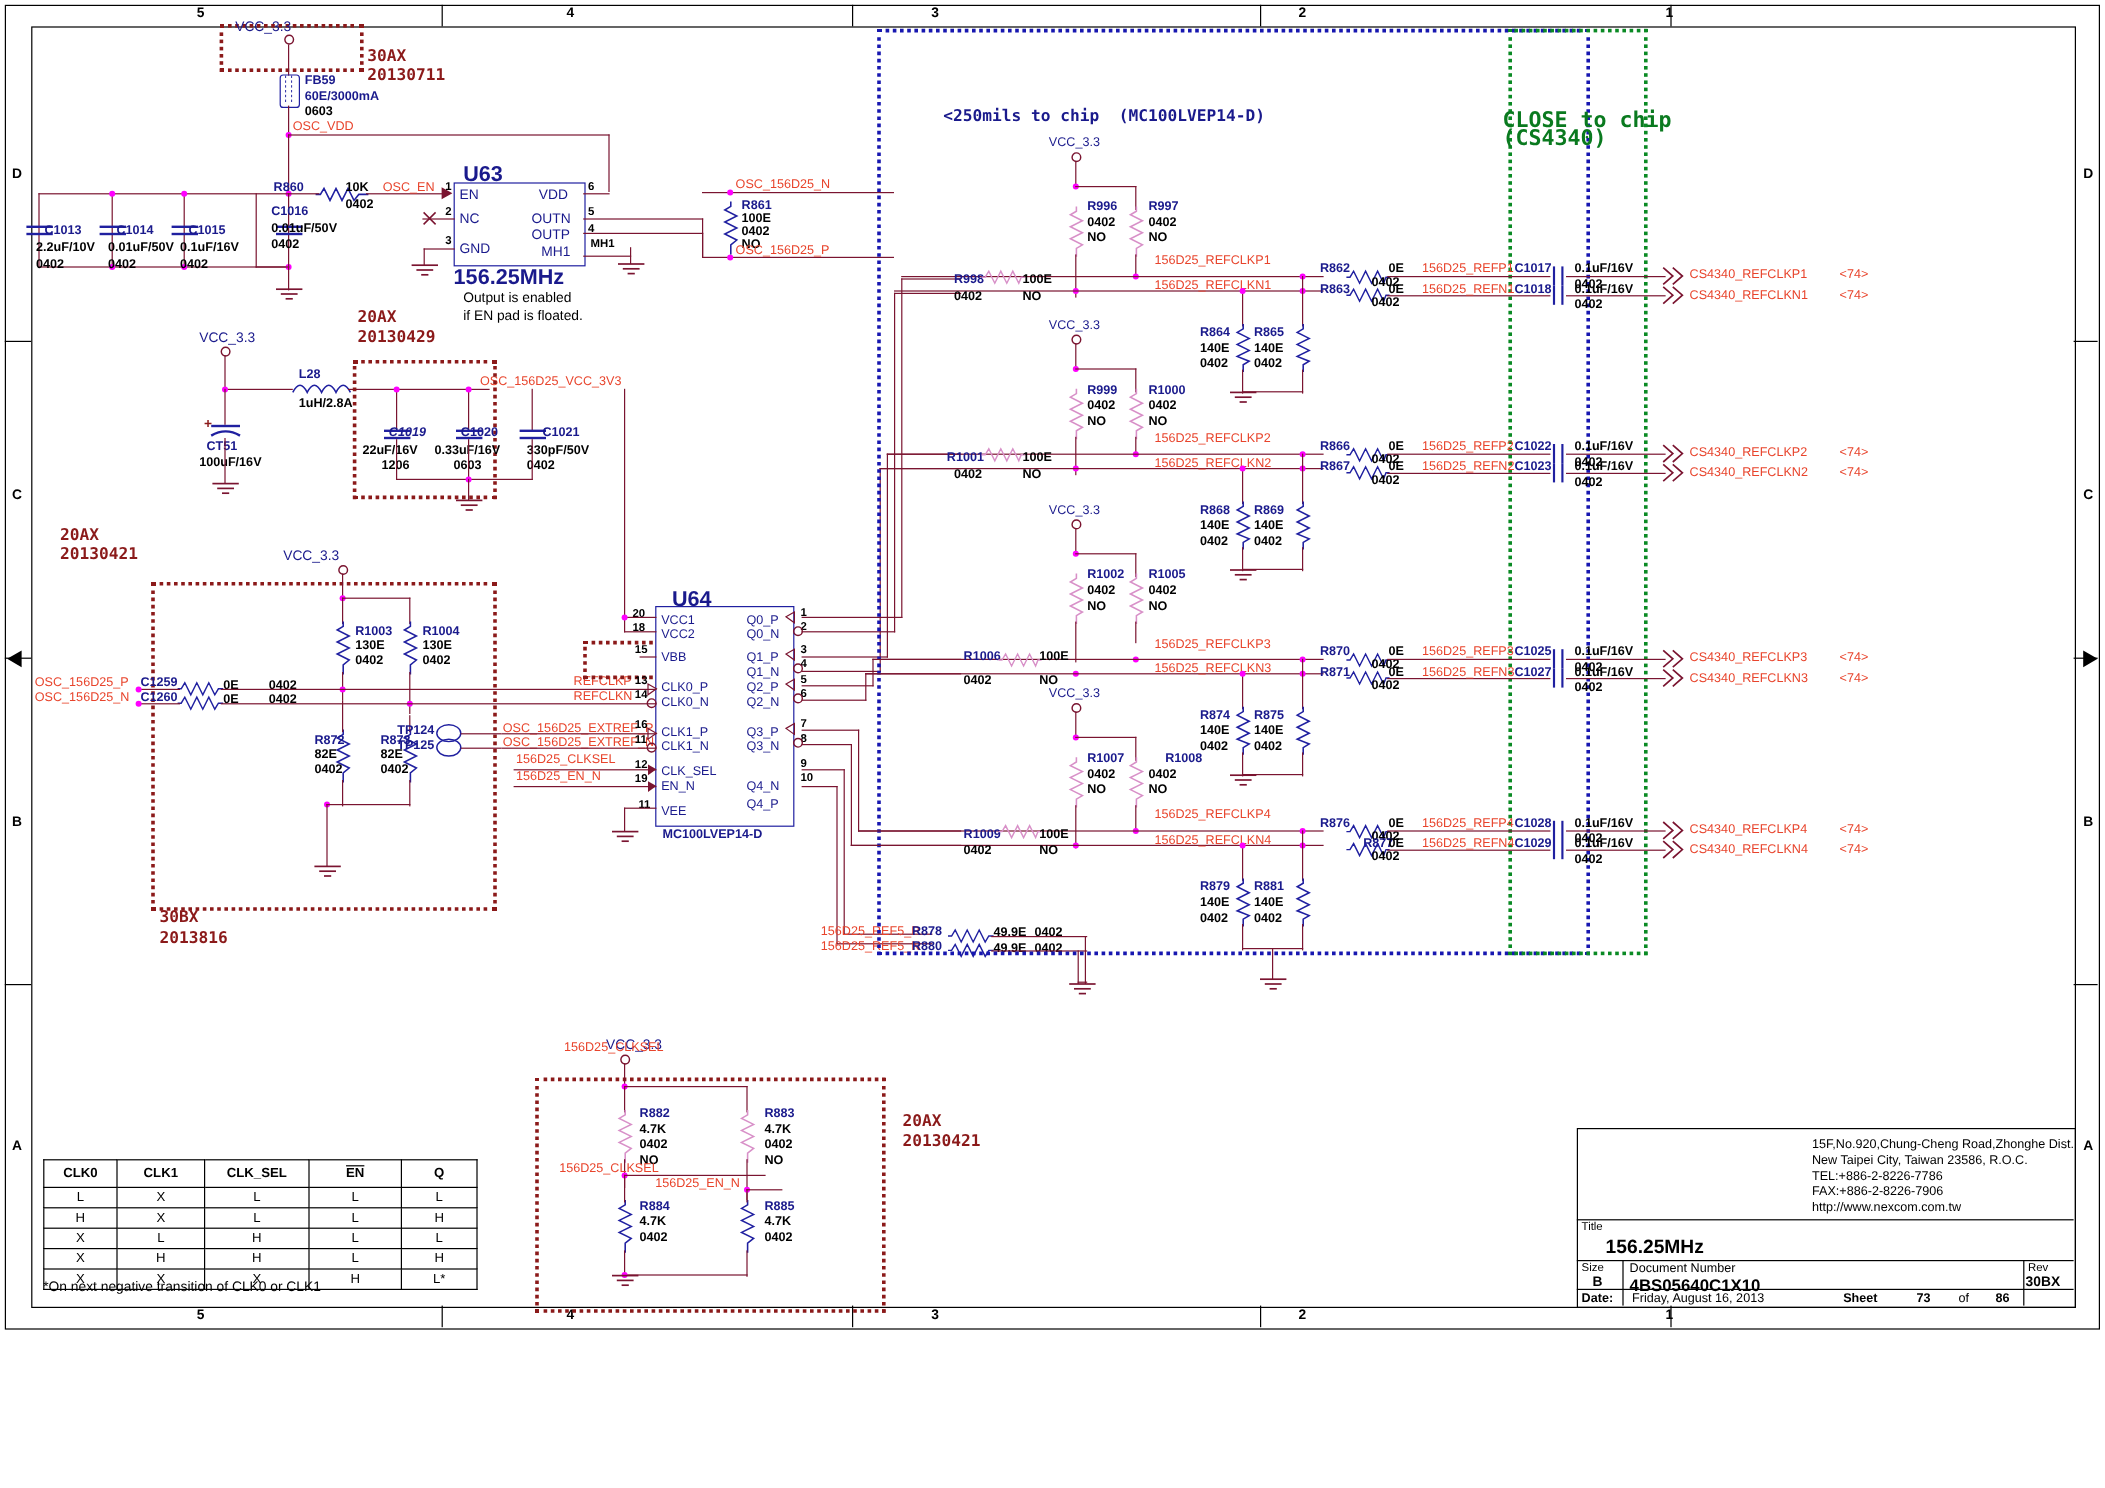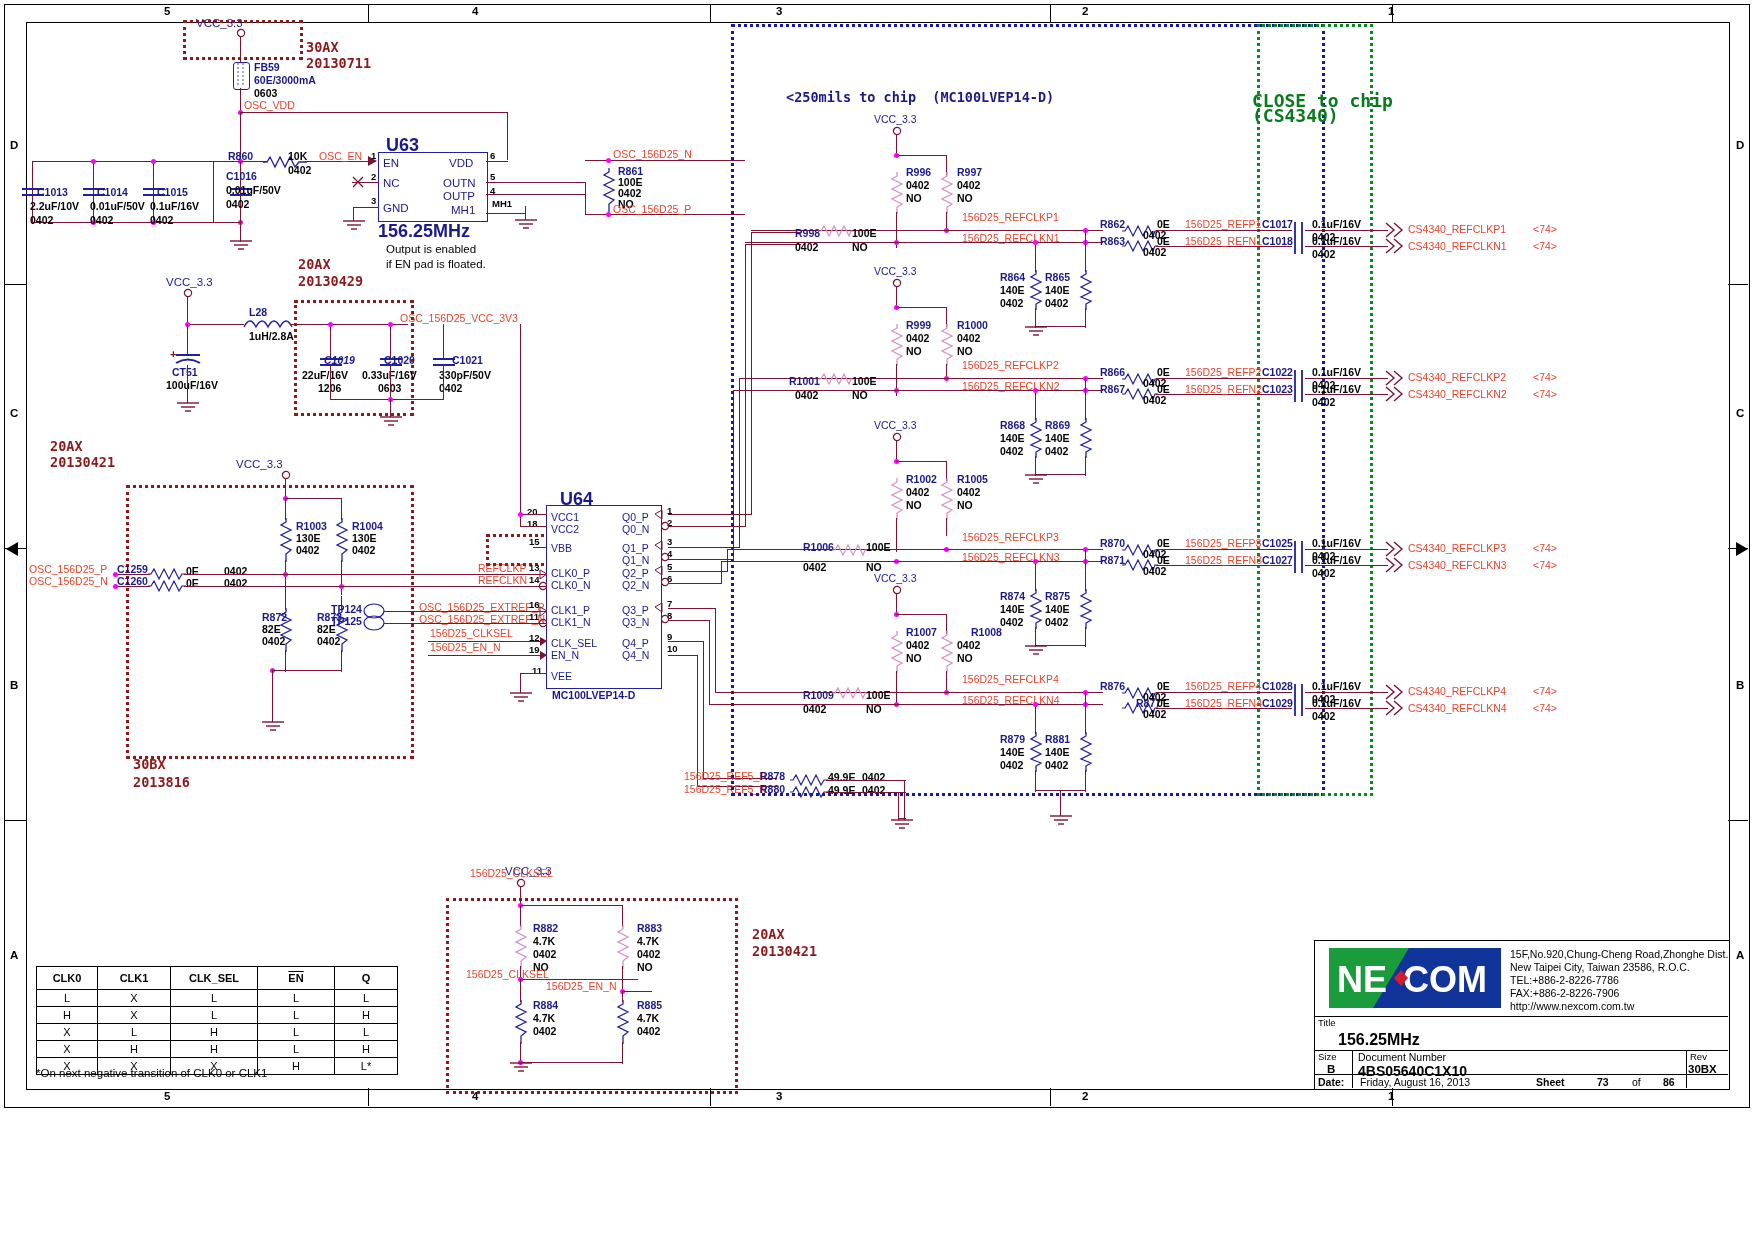--- a/index.html
+++ b/index.html
@@ -440,21 +440,21 @@
   <div class="t f10 blue" style="left:551px;top:671px;">VEE</div>
 
   <div class="t f10 blue" style="left:622px;top:512px;">Q0_P</div>
   <div class="t f10 blue" style="left:622px;top:524px;">Q0_N</div>
   <div class="t f10 blue" style="left:622px;top:543px;">Q1_P</div>
   <div class="t f10 blue" style="left:622px;top:555px;">Q1_N</div>
   <div class="t f10 blue" style="left:622px;top:568px;">Q2_P</div>
   <div class="t f10 blue" style="left:622px;top:580px;">Q2_N</div>
   <div class="t f10 blue" style="left:622px;top:605px;">Q3_P</div>
   <div class="t f10 blue" style="left:622px;top:617px;">Q3_N</div>
-  <div class="t f10 blue" style="left:622px;top:638px;text-align:center;">Q4_P</div>
+  <div class="t f10 blue" style="left:622px;top:665px;text-align:center;">Q4_P</div>
   <div class="t f10 blue" style="left:622px;top:650px;">Q4_N</div>
 
   <div class="t f9 black b" style="left:527px;top:507px;">20</div>
   <div class="t f9 black b" style="left:527px;top:519px;">18</div>
   <div class="t f9 black b" style="left:529px;top:537px;">15</div>
   <div class="t f9 black b" style="left:529px;top:563px;">13</div>
   <div class="t f9 black b" style="left:529px;top:575px;">14</div>
   <div class="t f9 black b" style="left:529px;top:600px;">16</div>
   <div class="t f9 black b" style="left:529px;top:612px;">11</div>
   <div class="t f9 black b" style="left:529px;top:633px;">12</div>
@@ -1133,29 +1133,20 @@
         <td>X</td>
         <td>H</td>
         <td>L*</td>
       </tr>
     </tbody>
   </table>
   <div class="t f11 black" style="left:36px;top:1068px;">*On next negative transition of CLK0 or CLK1</div>
 
   <div class="frame" style="left:1314px;top:940px;width:414px;height:148px;border-width:1.5px;"></div>
 
-  <div class="nxlogo" style="left:1329px;top:948px;width:172px;height:60px;">
-    <svg style="left:0;top:0;width:172px;height:60px;">
-      <polygon points="0,0 92,0 56,60 0,60" fill="#1a9c3c"></polygon>
-      <polygon points="80,0 172,0 172,60 44,60" fill="#11349b"></polygon>
-      <text x="8" y="44" font-family="Liberation Sans, sans-serif" font-size="36" font-weight="bold" fill="#ffffff">NE</text>
-      <text x="74" y="44" font-family="Liberation Sans, sans-serif" font-size="36" font-weight="bold" fill="#ffffff">COM</text>
-      <polygon points="72,22 79,30 72,38 65,30" fill="#cf1f2e"></polygon>
-    </svg>
-  </div>
   <div class="t f10 black" style="left:1510px;top:949px;">15F,No.920,Chung-Cheng Road,Zhonghe Dist.</div>
   <div class="t f10 black" style="left:1510px;top:962px;">New Taipei City, Taiwan 23586, R.O.C.</div>
   <div class="t f10 black" style="left:1510px;top:975px;">TEL:+886-2-8226-7786</div>
   <div class="t f10 black" style="left:1510px;top:988px;">FAX:+886-2-8226-7906</div>
   <div class="t f10 black" style="left:1510px;top:1001px;">http://www.nexcom.com.tw</div>
 
   <div class="thin" style="left:1314px;top:1016px;width:414px;height:1px;"></div>
   <div class="t f9 black" style="left:1318px;top:1018px;">Title</div>
   <div class="t f16 black b" style="left:1338px;top:1032px;">156.25MHz</div>
 

